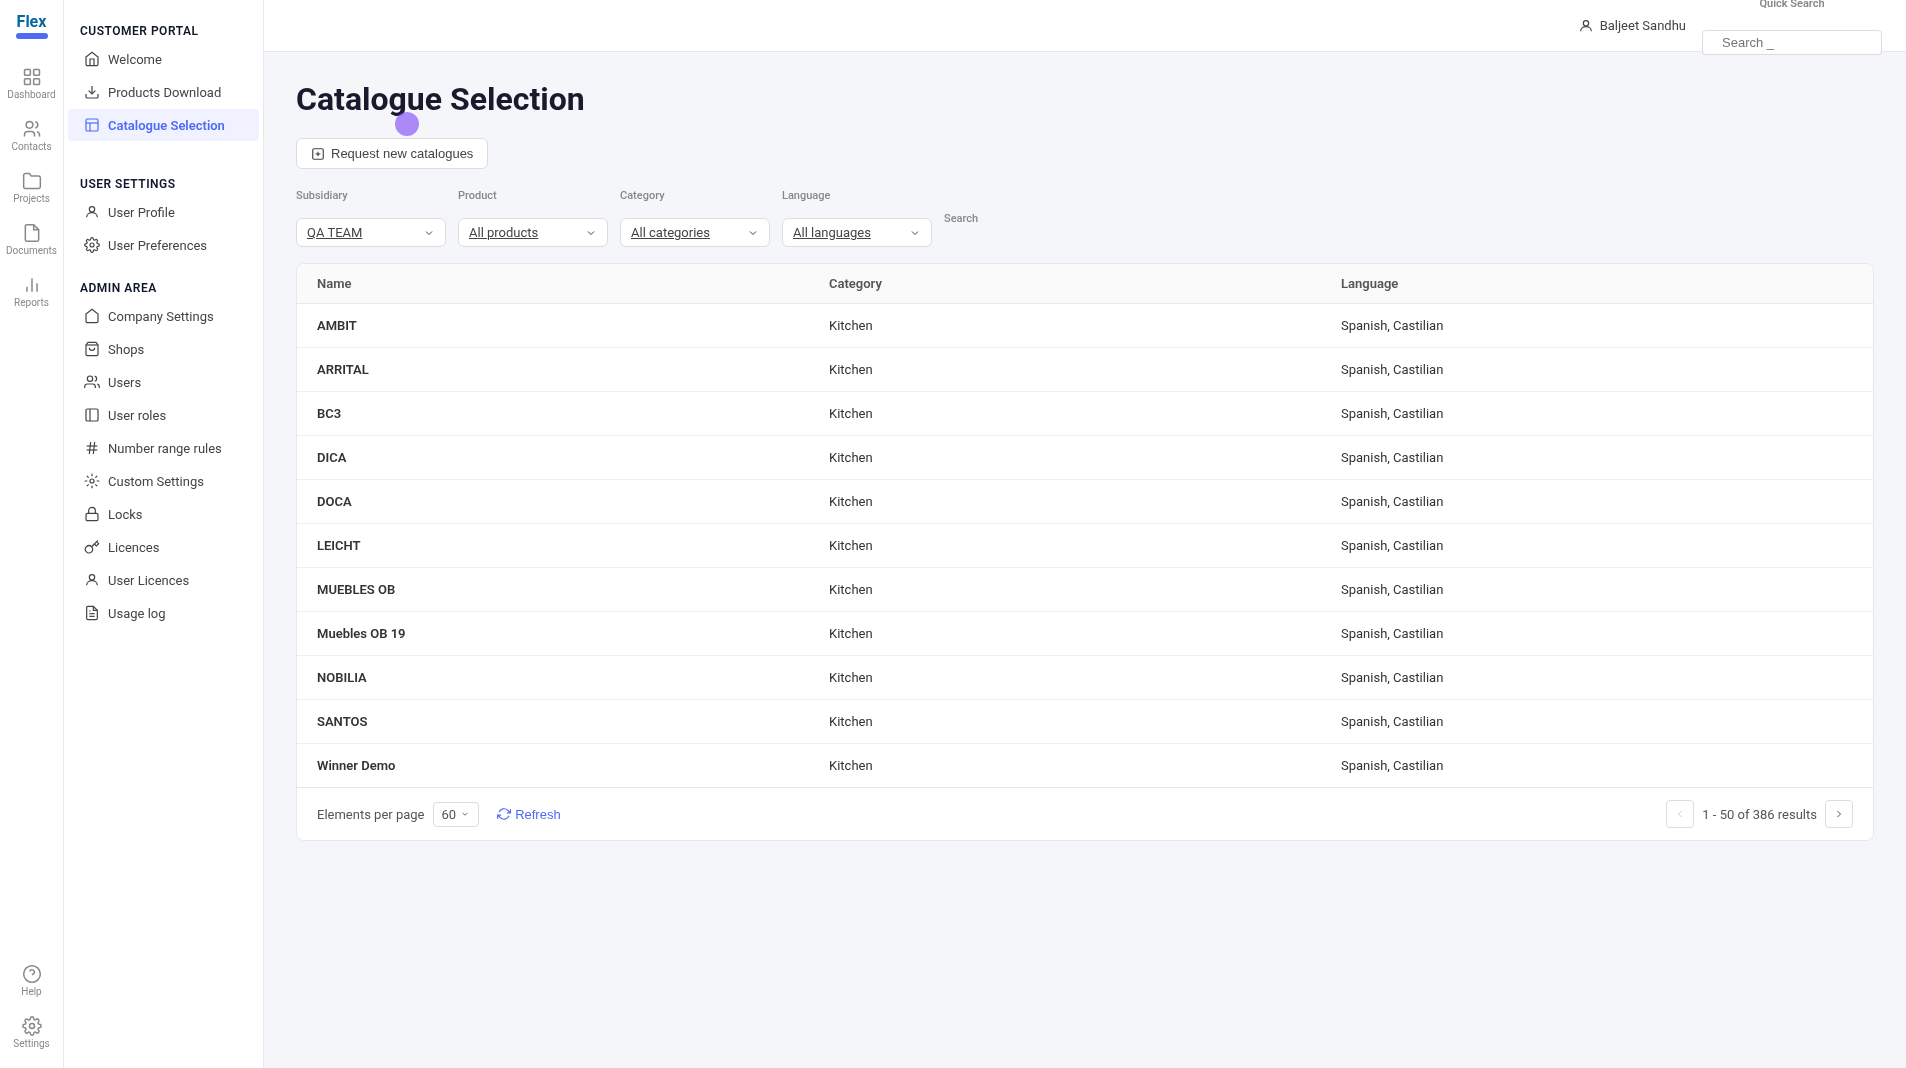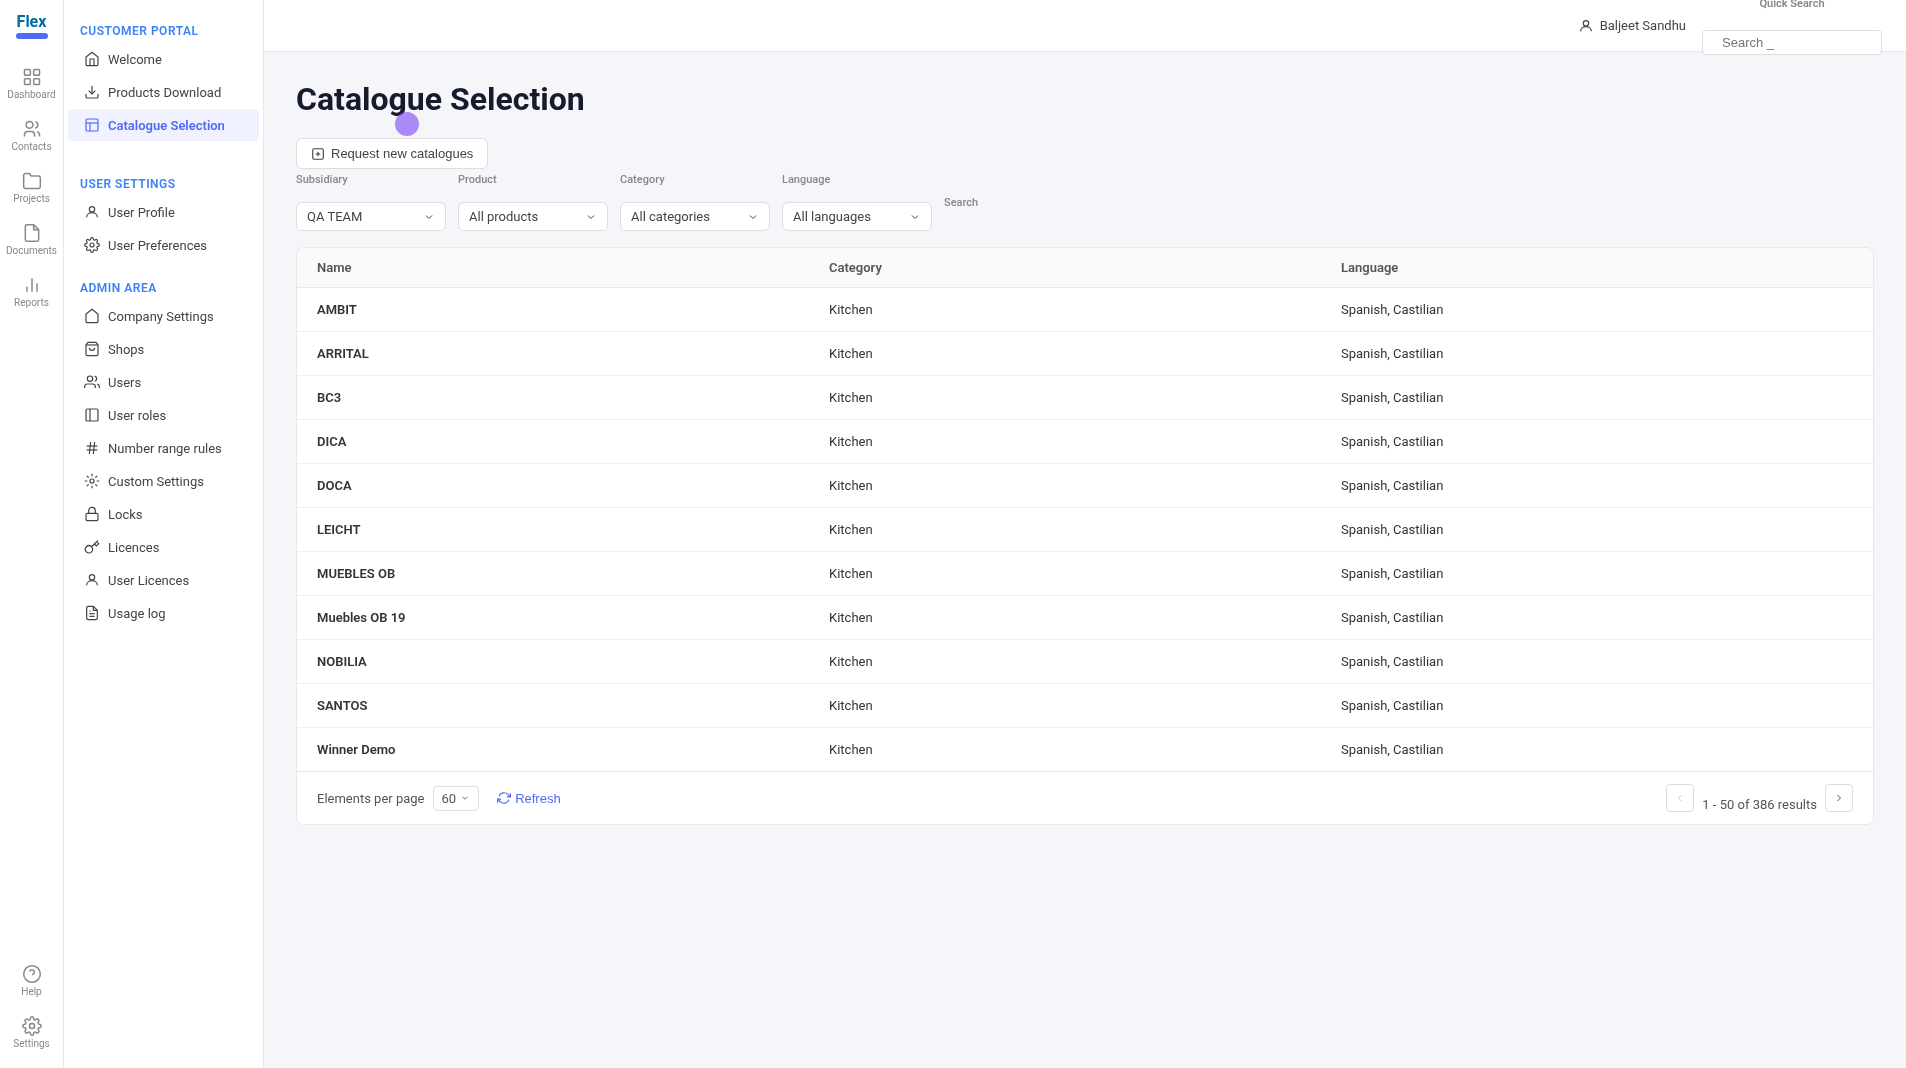--- a/index.html
+++ b/index.html
@@ -55,21 +55,21 @@
     .sidebar {
       width: 200px;
       background: #fff;
       border-right: 1px solid #e8e8e8;
       overflow-y: auto;
       padding: 16px 0;
     }
     .sidebar-section-title {
       font-size: 12px;
       font-weight: 600;
-      color: #3b82f6;
+      color: #0f172a;
       padding: 8px 16px 4px;
       text-transform: uppercase;
       letter-spacing: 0.5px;
     }
     .sidebar-item {
       display: flex;
       align-items: center;
       gap: 8px;
       padding: 8px 16px;
       cursor: pointer;
@@ -137,21 +137,21 @@
     }
     .page-title {
       font-size: 32px;
       font-weight: 700;
       color: #1a1a2e;
       margin-bottom: 20px;
     }
     .action-bar {
       display: flex;
       gap: 12px;
-      margin-bottom: 4px;
+      margin-bottom: 20px;
     }
     .request-btn {
       display: flex;
       align-items: center;
       gap: 6px;
       padding: 7px 14px;
       border: 1px solid #ddd;
       border-radius: 6px;
       background: #fff;
       cursor: pointer;
@@ -183,20 +183,21 @@
       justify-content: space-between;
       gap: 8px;
       padding: 6px 10px;
       border: 1px solid #ddd;
       border-radius: 6px;
       background: #fff;
       cursor: pointer;
       font-size: 13px;
       color: #444;
       min-width: 150px;
+      text-decoration: underline;
     }
     .search-filter {
       flex: 1;
       min-width: 300px;
     }
     .search-filter-input {
       width: 100%;
       padding: 6px 10px;
       border: 1px solid #ddd;
       border-radius: 6px;
@@ -270,21 +271,21 @@
       gap: 4px;
       padding: 4px 10px;
       border: none;
       background: none;
       cursor: pointer;
       font-size: 13px;
       color: #4f6af5;
     }
     .page-info {
       display: flex;
-      align-items: flex-end;
+      align-items: center;
       gap: 8px;
       font-size: 13px;
       color: #555;
     }
     .page-nav-btn {
       width: 28px;
       height: 28px;
       display: flex;
       align-items: center;
       justify-content: center;

